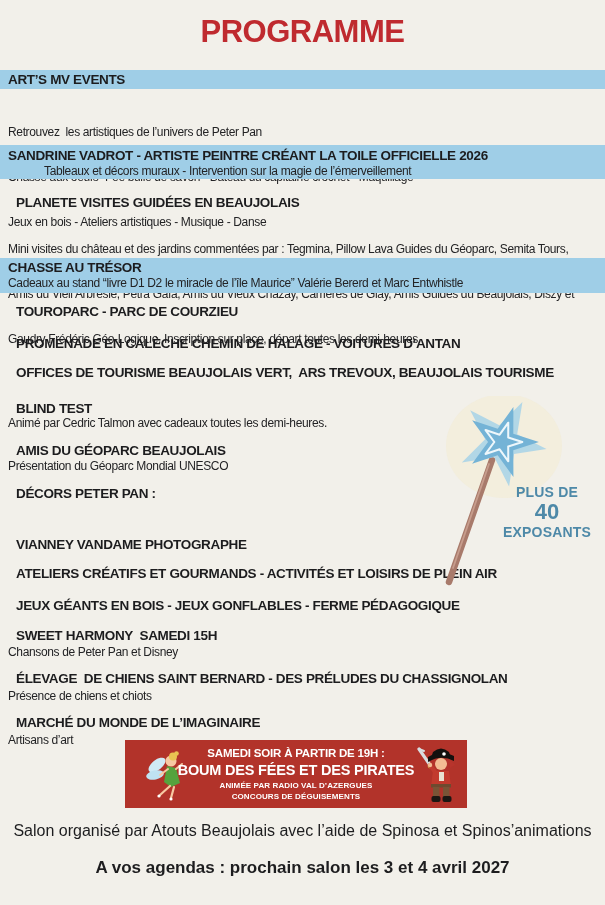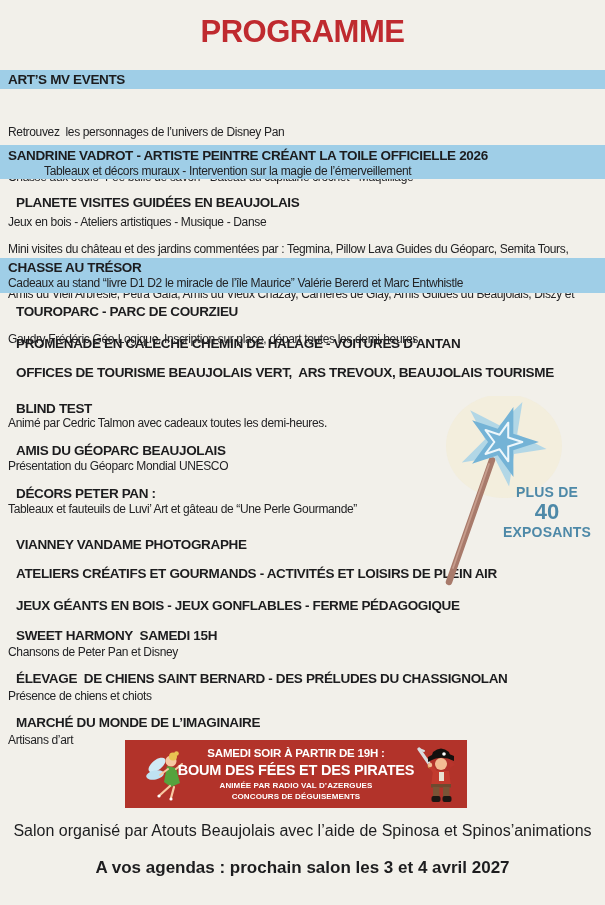--- a/index.html
+++ b/index.html
@@ -33,21 +33,21 @@
 <body>
 
 <div class="page">
 
   <div class="title">PROGRAMME</div>
 
   <div class="bluebar" style="top:70px;height:19px;">
     <div class="bh" style="line-height:19px;">ART’S MV EVENTS</div>
   </div>
   <div class="t" style="top:95px;">
-    <div>Retrouvez  les personnages de l’univers de Disney Pan</div>
+    <div>Retrouvez  les artistiques de l’univers de Peter Pan</div>
     <div>Chasse aux oeufs- Fée bulle de savon - Bateau du capitaine crochet - Maquillage</div>
     <div>Jeux en bois - Ateliers artistiques - Musique - Danse</div>
   </div>
 
   <div class="bluebar" style="top:145px;height:34px;padding-top:2px;">
     <div class="bh" style="line-height:17px;">SANDRINE VADROT - ARTISTE PEINTRE CRÉANT LA TOILE OFFICIELLE 2026</div>
     <div class="bs" style="line-height:14px;margin-left:36px;">Tableaux et décors muraux - Intervention sur la magie de l’émerveillement</div>
   </div>
 
   <div class="h" style="top:195px;">PLANETE VISITES GUIDÉES EN BEAUJOLAIS</div>
@@ -66,21 +66,20 @@
   <div class="h" style="top:336px;">PROMENADE EN CALÈCHE CHEMIN DE HALAGE - VOITURES D’ANTAN</div>
   <div class="h" style="top:365px;">OFFICES DE TOURISME BEAUJOLAIS VERT,  ARS TREVOUX, BEAUJOLAIS TOURISME</div>
 
   <div class="h" style="top:401px;">BLIND TEST</div>
   <div class="t" style="top:416px;">Animé par Cedric Talmon avec cadeaux toutes les demi-heures.</div>
 
   <div class="h" style="top:443px;">AMIS DU GÉOPARC BEAUJOLAIS</div>
   <div class="t" style="top:459px;">Présentation du Géoparc Mondial UNESCO</div>
 
   <div class="h" style="top:486px;">DÉCORS PETER PAN :</div>
-  <div class="t" style="top:502px;">Tableaux et fauteuils de Luvi’ Art et gâteau de “Une Perle Gourmande”</div>
 
   <div class="h" style="top:537px;">VIANNEY VANDAME PHOTOGRAPHE</div>
   <div class="h" style="top:566px;">ATELIERS CRÉATIFS ET GOURMANDS - ACTIVITÉS ET LOISIRS DE PLEIN AIR</div>
   <div class="h" style="top:598px;">JEUX GÉANTS EN BOIS - JEUX GONFLABLES - FERME PÉDAGOGIQUE</div>
 
   <div class="h" style="top:628px;">SWEET HARMONY  SAMEDI 15H</div>
   <div class="t" style="top:645px;">Chansons de Peter Pan et Disney</div>
 
   <div class="h" style="top:671px;">ÉLEVAGE  DE CHIENS SAINT BERNARD - DES PRÉLUDES DU CHASSIGNOLAN</div>
   <div class="t" style="top:689px;">Présence de chiens et chiots</div>

